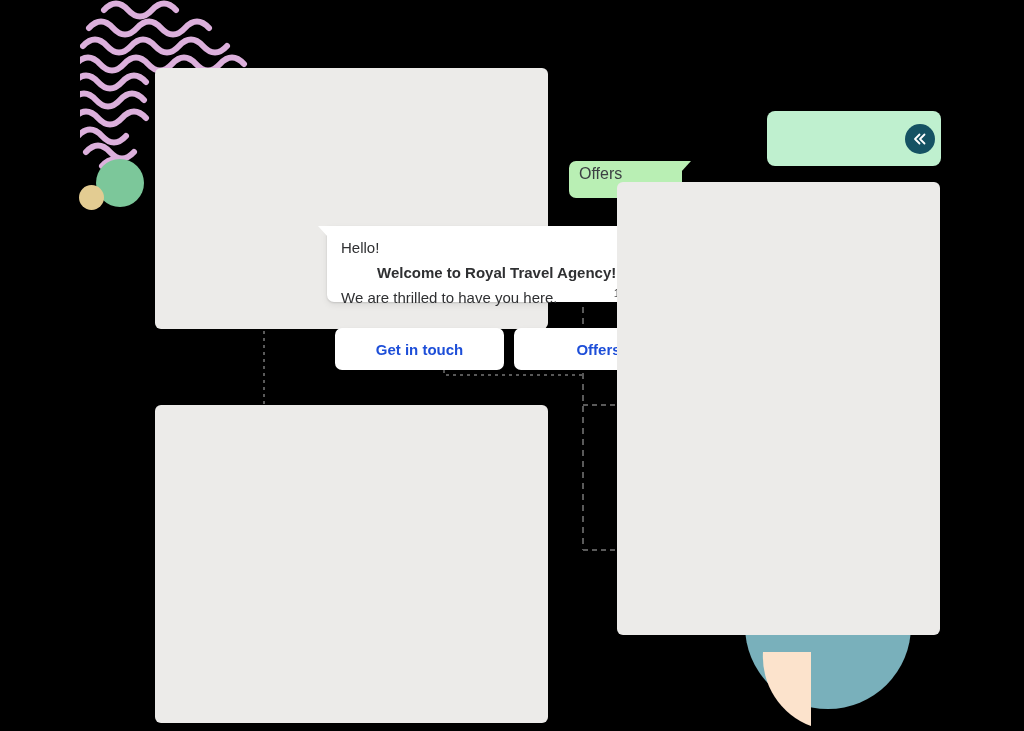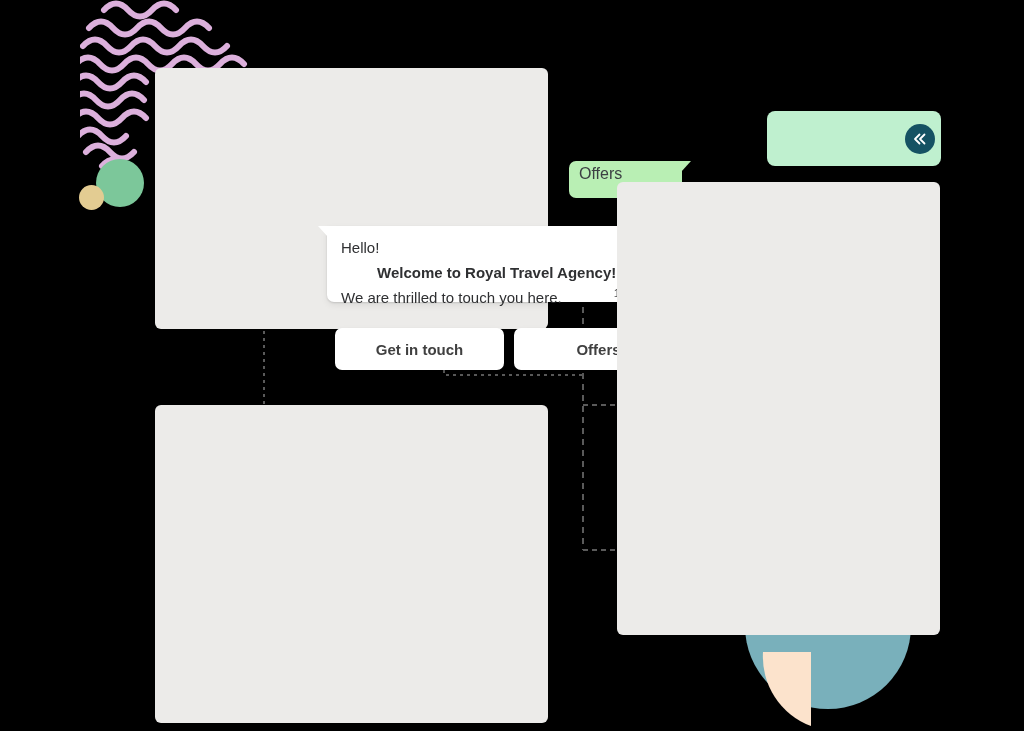--- a/index.html
+++ b/index.html
@@ -99,21 +99,21 @@
     font-size: 11.5px; color: #4a4a4a;
   }
   .emoji { font-size: 15px; }
 
   
   .qr-btn {
     position: absolute;
     background: #ffffff;
     border-radius: 7px;
     box-shadow: 0 1px 2px rgba(0,0,0,0.13), 0 3px 7px rgba(0,0,0,0.07);
-    color: #404040;
+    color: #1d4ed8;
     font-size: 15px;
     font-weight: bold;
     display: flex;
     align-items: center;
     justify-content: center;
     cursor: pointer;
   }
   #qr-get-in-touch { left: 180px; top: 260px; width: 169px; height: 42px; }
   #qr-offers       { left: 359px; top: 260px; width: 169px; height: 42px; }
 
@@ -205,21 +205,21 @@
     <div class="bubble out tail-right" id="bubble-hello">
       <span id="hello-text">Offers</span>
       <span id="hello-time">12:02 PM</span>
     </div>
 
     <div class="bubble tail-left" id="bubble-welcome">
       <div class="line">Hello!</div>
       <div class="line b">
         <span>Welcome to Royal Travel Agency!</span><span class="emoji">😍</span>
       </div>
-      <div class="line">We are thrilled to touch you here.</div>
+      <div class="line">We are thrilled to have you here.</div>
       <span id="welcome-time">12:03 PM</span>
     </div>
 
     <div class="qr-btn" id="qr-get-in-touch">
       <span>Get in touch</span>
     </div>
     <div class="qr-btn" id="qr-offers">
       <span>Offers</span>
     </div>
   </div>

